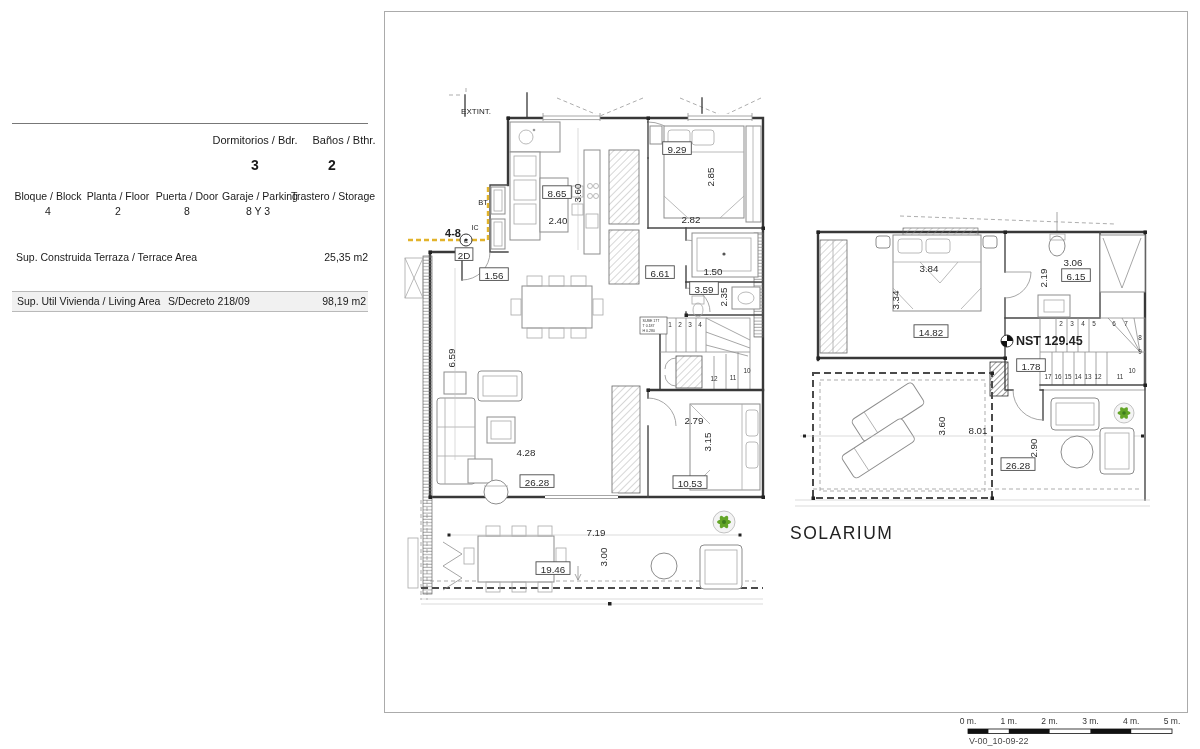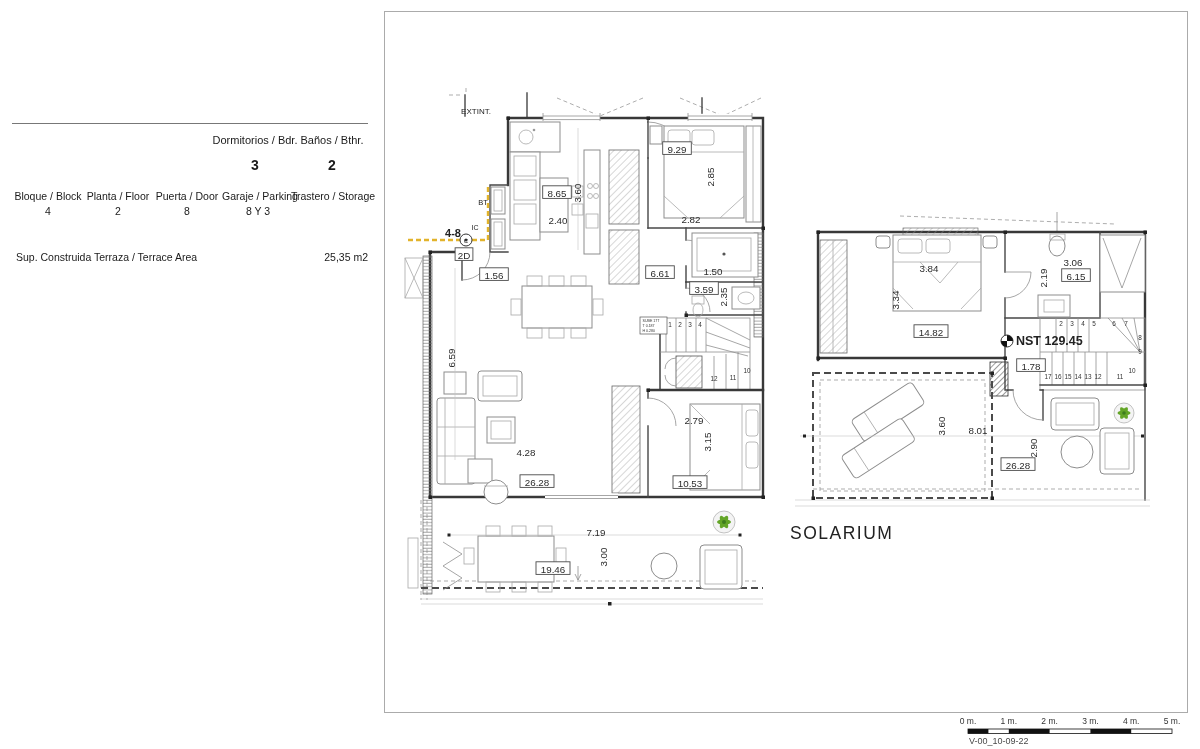--- a/index.html
+++ b/index.html
@@ -43,39 +43,44 @@
 </style>
 </head>
 <body>
 
 <div id="page">
 
   <div class="info-panel">
     <div class="hline"></div>
 
     <span class="hdr" style="left:195px">Dormitorios / Bdr.</span>
-    <span class="hdr" style="left:272px">Baños / Bthr.</span>
+    <span class="hdr" style="left:284px">Baños / Bthr.</span>
     <span class="bigval" style="left:195px">3</span>
     <span class="bigval" style="left:272px">2</span>
 
     <span class="u-lbl" style="left:-2px">Bloque / Block</span>
     <span class="u-lbl" style="left:68px">Planta / Floor</span>
     <span class="u-lbl" style="left:137px">Puerta / Door</span>
     <span class="u-lbl" style="left:210px">Garaje / Parking</span>
     <span class="u-lbl" style="left:283px">Trastero / Storage</span>
     <span class="u-val" style="left:-2px">4</span>
     <span class="u-val" style="left:68px">2</span>
     <span class="u-val" style="left:137px">8</span>
     <span class="u-val" style="left:208px">8 Y 3</span>
 
     <div class="arow" style="top:251px">
       <span>Sup. Construida Terraza / Terrace Area</span>
       <span>25,35 m2</span>
     </div>
 
+    <div class="grayrow">
+      <span class="gl">Sup. Util Vivienda / Living Area</span>
+      <span class="gd">S/Decreto 218/09</span>
+      <span class="gv">98,19 m2</span>
+    </div>
   </div>
 
   <svg id="plan-svg" width="1200" height="749" viewBox="0 0 1200 749">
     <defs>
       <pattern id="hatch" width="5" height="5" patternTransform="rotate(45)" patternUnits="userSpaceOnUse">
         <line x1="0" y1="0" x2="0" y2="5" stroke="#9b9b9b" stroke-width="0.8"></line>
       </pattern>
       <pattern id="hatchD" width="4" height="4" patternTransform="rotate(45)" patternUnits="userSpaceOnUse">
         <line x1="0" y1="0" x2="0" y2="4" stroke="#3a3a3a" stroke-width="1"></line>
       </pattern>

